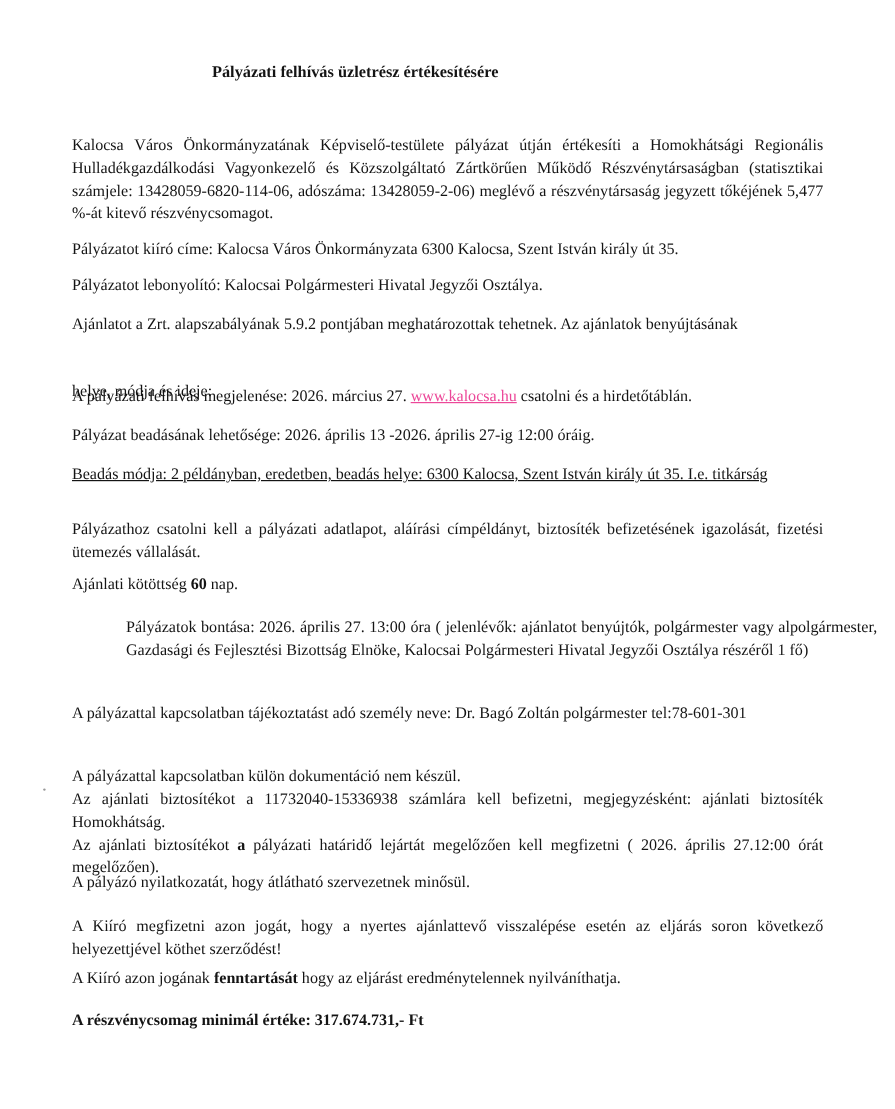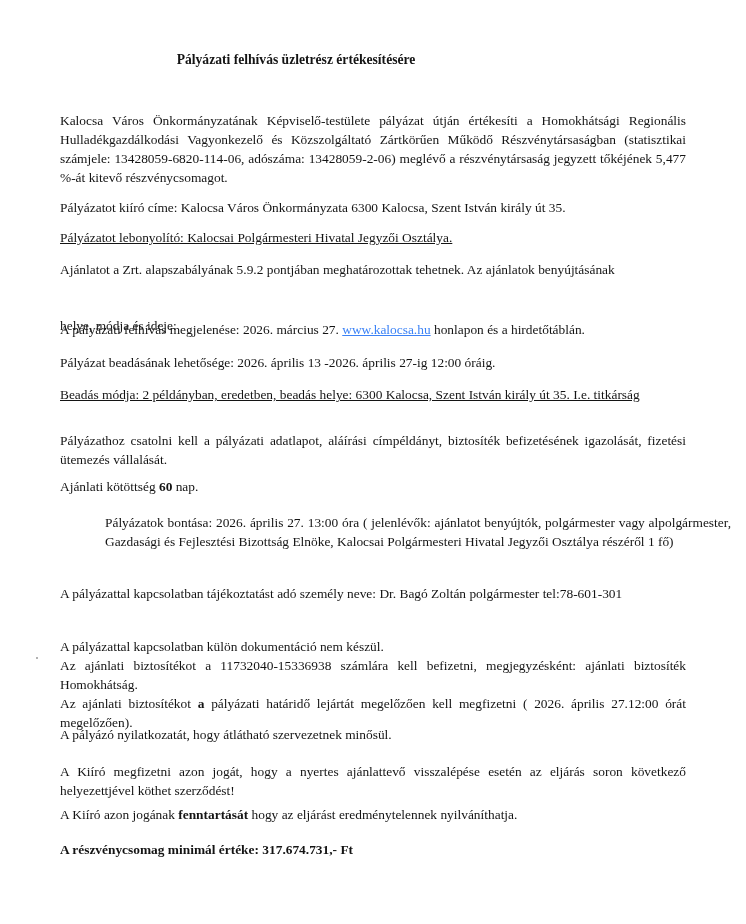--- a/index.html
+++ b/index.html
@@ -1,42 +1,42 @@
 <!DOCTYPE html>
 <html><head>
 <meta charset="utf-8">
 <style>
   html, body { margin:0; padding:0; background:#ffffff; }
   body { width:746px; height:924px; position:relative; overflow:hidden;
          font-family:"Liberation Serif", serif; color:#141414; font-size:13.4px; }
   .title { position:absolute; top:52px; left:0; width:592px; text-align:center;
            font-weight:bold; font-size:13.6px; }
   .p { position:absolute; left:60px; width:626px; line-height:19px; text-align:justify; }
-  a.link { color:#3b82f6; text-decoration:underline; }
+  a.link { color:#ec4899; text-decoration:underline; }
   .b { font-weight:bold; }
   .dot { position:absolute; left:36px; top:657px; width:2px; height:2px; background:#999; border-radius:1px; }
 </style>
 </head>
 <body>
 
 <div>
 
   <div class="title">Pályázati felhívás üzletrész értékesítésére</div>
 
   <div class="p" style="top:111px;">Kalocsa Város Önkormányzatának Képviselő-testülete pályázat útján értékesíti a Homokhátsági Regionális Hulladékgazdálkodási Vagyonkezelő és Közszolgáltató Zártkörűen Működő Részvénytársaságban (statisztikai számjele: 13428059-6820-114-06, adószáma: 13428059-2-06) meglévő a részvénytársaság jegyzett tőkéjének 5,477 %-át kitevő részvénycsomagot.</div>
 
   <div class="p" style="top:198px;">Pályázatot kiíró címe: Kalocsa Város Önkormányzata 6300 Kalocsa, Szent István király út 35.</div>
 
-  <div class="p" style="top:228px;text-decoration:underline;">Pályázatot lebonyolító: Kalocsai Polgármesteri Hivatal Jegyzői Osztálya.</div>
+  <div class="p" style="top:228px;">Pályázatot lebonyolító: Kalocsai Polgármesteri Hivatal Jegyzői Osztálya.</div>
 
   <div class="p" style="top:260px;">Ajánlatot a Zrt. alapszabályának 5.9.2 pontjában meghatározottak tehetnek. Az ajánlatok benyújtásának</div>
   <div class="p" style="top:292px;margin-top:24px;">helye, módja és ideje:</div>
 
   <div class="p" style="top:320px;">
-    <span>A pályázati felhívás megjelenése: 2026. március 27. </span><a class="link">www.kalocsa.hu</a><span> honlapon és a hirdetőtáblán.</span>
+    <span>A pályázati felhívás megjelenése: 2026. március 27. </span><a class="link">www.kalocsa.hu</a><span> csatolni és a hirdetőtáblán.</span>
   </div>
 
   <div class="p" style="top:353px;">Pályázat beadásának lehetősége: 2026. április 13 -2026. április 27-ig 12:00 óráig.</div>
 
   <div class="p" style="top:385px;text-decoration:underline;">Beadás módja: 2 példányban, eredetben, beadás helye: 6300 Kalocsa, Szent István király út 35. I.e. titkárság</div>
 
   <div class="p" style="top:431px;">Pályázathoz csatolni kell a pályázati adatlapot, aláírási címpéldányt, biztosíték befizetésének igazolását, fizetési ütemezés vállalását.</div>
 
   <div class="p" style="top:477px;">
     <span>Ajánlati kötöttség </span><span class="b">60</span><span> nap.</span>

